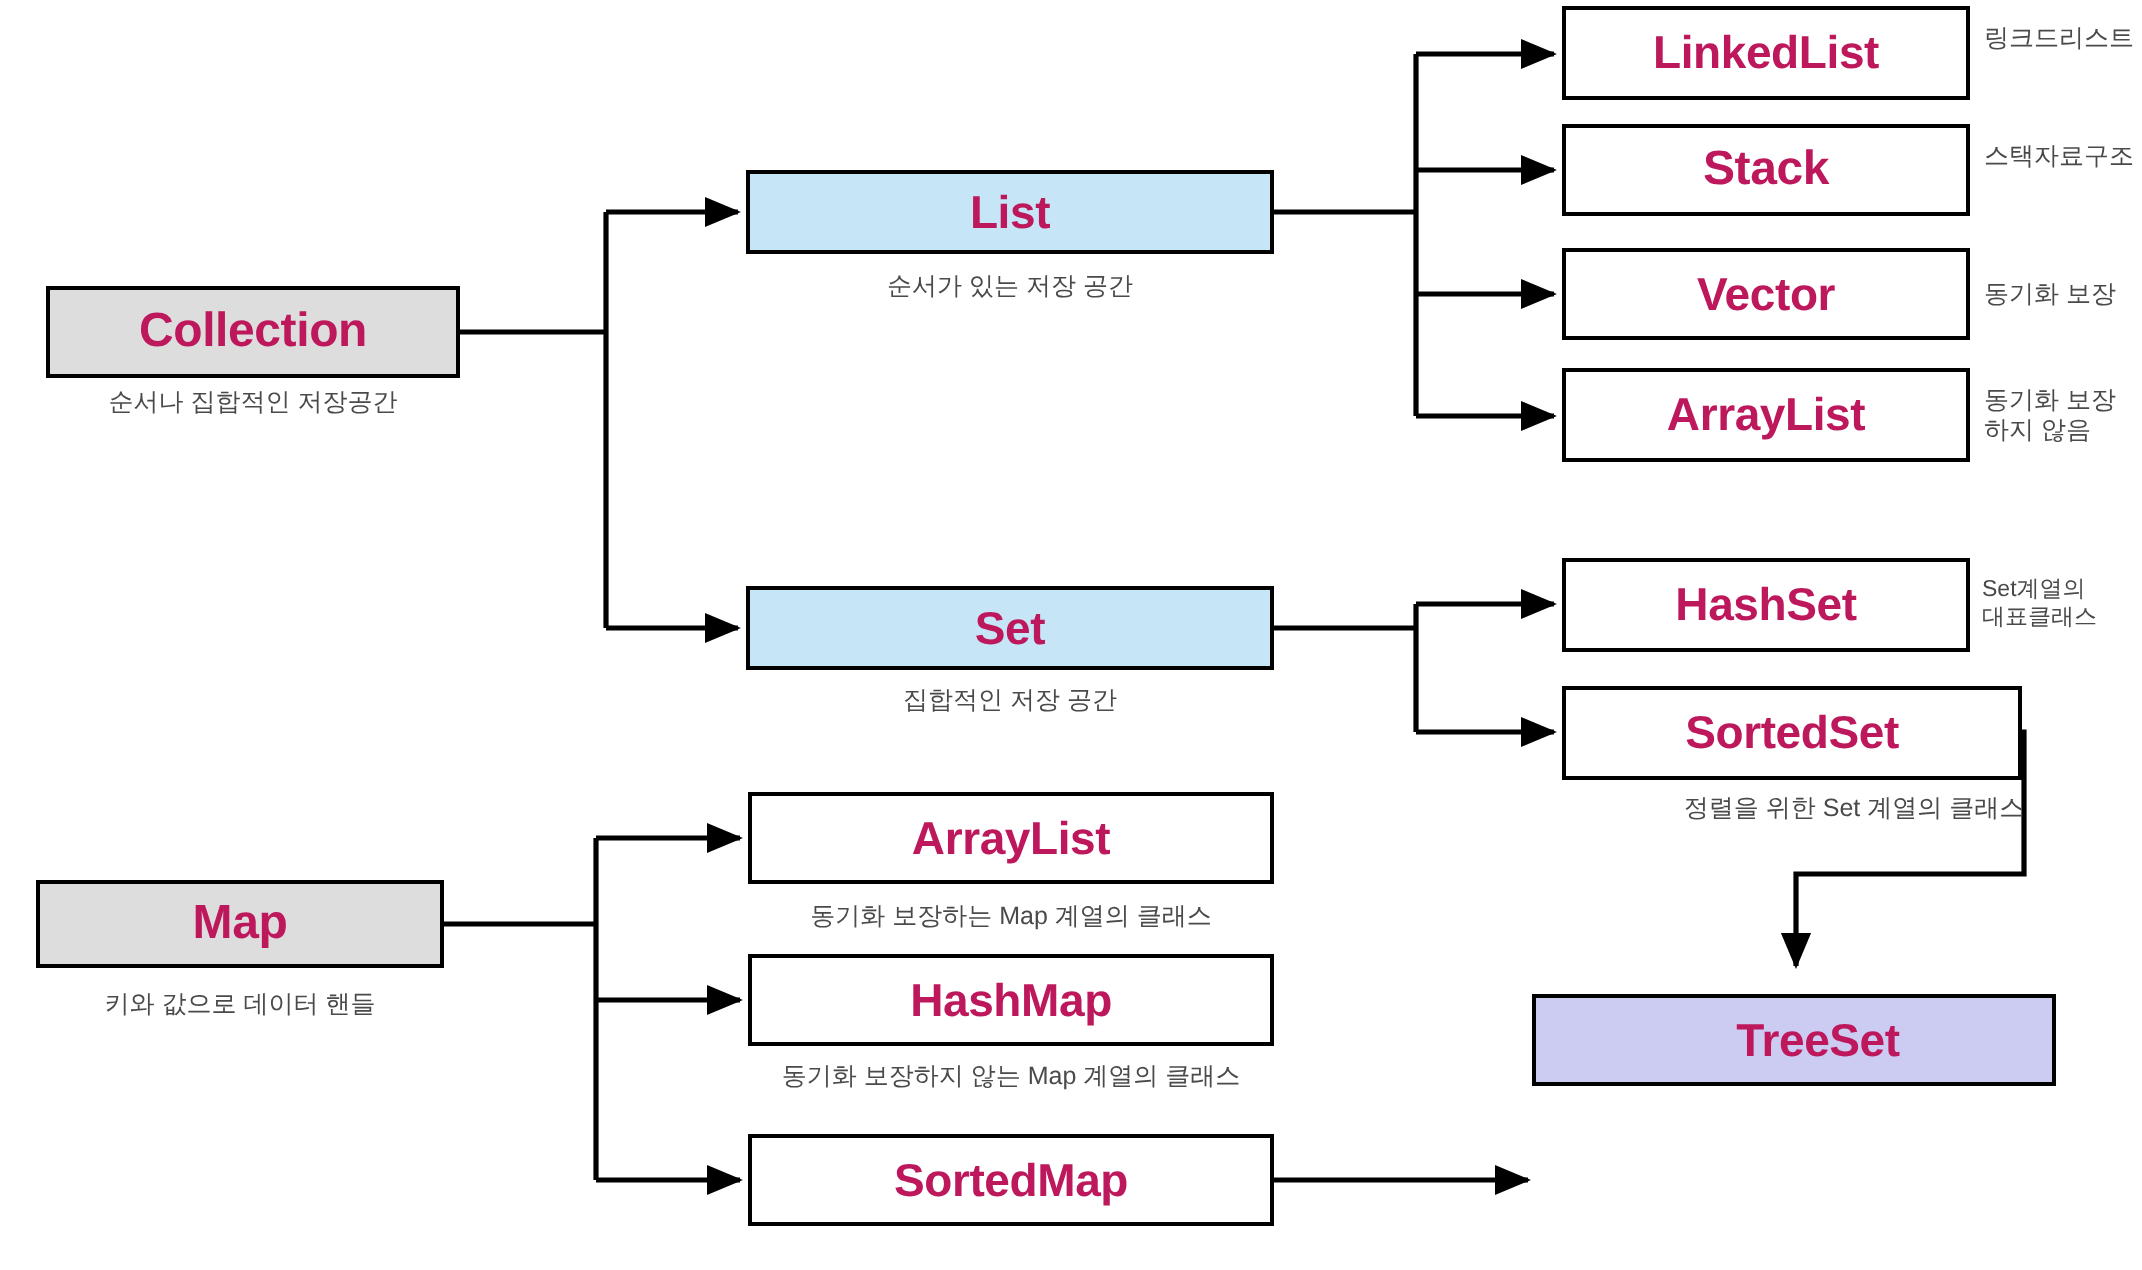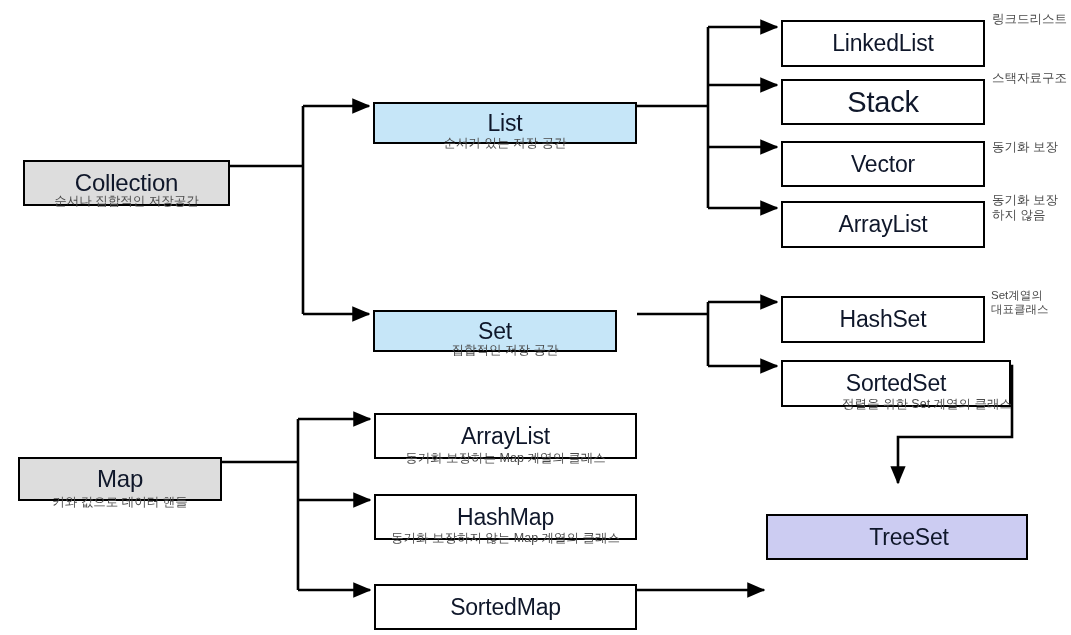--- a/index.html
+++ b/index.html
@@ -26,25 +26,24 @@
     pointer-events: none;
   }
   .node {
     position: absolute;
     box-sizing: border-box;
     border: 2px solid #000000;
     background: #ffffff;
     display: flex;
     align-items: center;
     justify-content: center;
-    font-weight: normal;
-    color: #0f172a;
+    font-weight: bold;
+    color: #be185d;
     letter-spacing: -0.2px;
     z-index: 2;
-    margin-top: 17px;
   }
   .node.gray   { background: #dddddd; }
   .node.blue   { background: #c6e6f8; }
   .node.purple { background: #ccccf2; }
   .node.plain  { background: #ffffff; }
 
   .caption {
     position: absolute;
     color: #4a4a4a;
     font-size: 12.5px;
@@ -96,27 +95,27 @@
       <path d="M 637 590 L 764 590" marker-end="url(#ah)"></path>
     </g>
   </svg>
 
   <div class="node gray" style="left:23px; top:143px; width:207px; height:46px; font-size:24px;">Collection</div>
   <div class="caption center" style="left:3px; top:194px; width:247px;">순서나 집합적인 저장공간</div>
 
   <div class="node blue" style="left:373px; top:85px; width:264px; height:42px; font-size:23px;">List</div>
   <div class="caption center" style="left:373px; top:136px; width:264px;">순서가 있는 저장 공간</div>
 
-  <div class="node blue" style="left:373px; top:293px; width:244px; height:42px; font-size:23px;">Set</div>
+  <div class="node blue" style="left:373px; top:293px; width:264px; height:42px; font-size:23px;">Set</div>
   <div class="caption center" style="left:373px; top:343px; width:264px;">집합적인 저장 공간</div>
 
   <div class="node plain" style="left:781px; top:3px; width:204px; height:47px; font-size:23px;">LinkedList</div>
   <div class="caption left" style="left:992px; top:12px; width:79px;">링크드리스트</div>
 
-  <div class="node plain" style="left:781px; top:62px; width:204px; height:46px; font-size:29px;">Stack</div>
+  <div class="node plain" style="left:781px; top:62px; width:204px; height:46px; font-size:24px;">Stack</div>
   <div class="caption left" style="left:992px; top:71px; width:79px;">스택자료구조</div>
 
   <div class="node plain" style="left:781px; top:124px; width:204px; height:46px; font-size:23px;">Vector</div>
   <div class="caption left" style="left:992px; top:140px; width:79px;">동기화 보장</div>
 
   <div class="node plain" style="left:781px; top:184px; width:204px; height:47px; font-size:23px;">ArrayList</div>
   <div class="caption left" style="left:992px; top:193px; width:79px;">동기화 보장
 하지 않음</div>
 
   <div class="node plain" style="left:781px; top:279px; width:204px; height:47px; font-size:23px;">HashSet</div>

